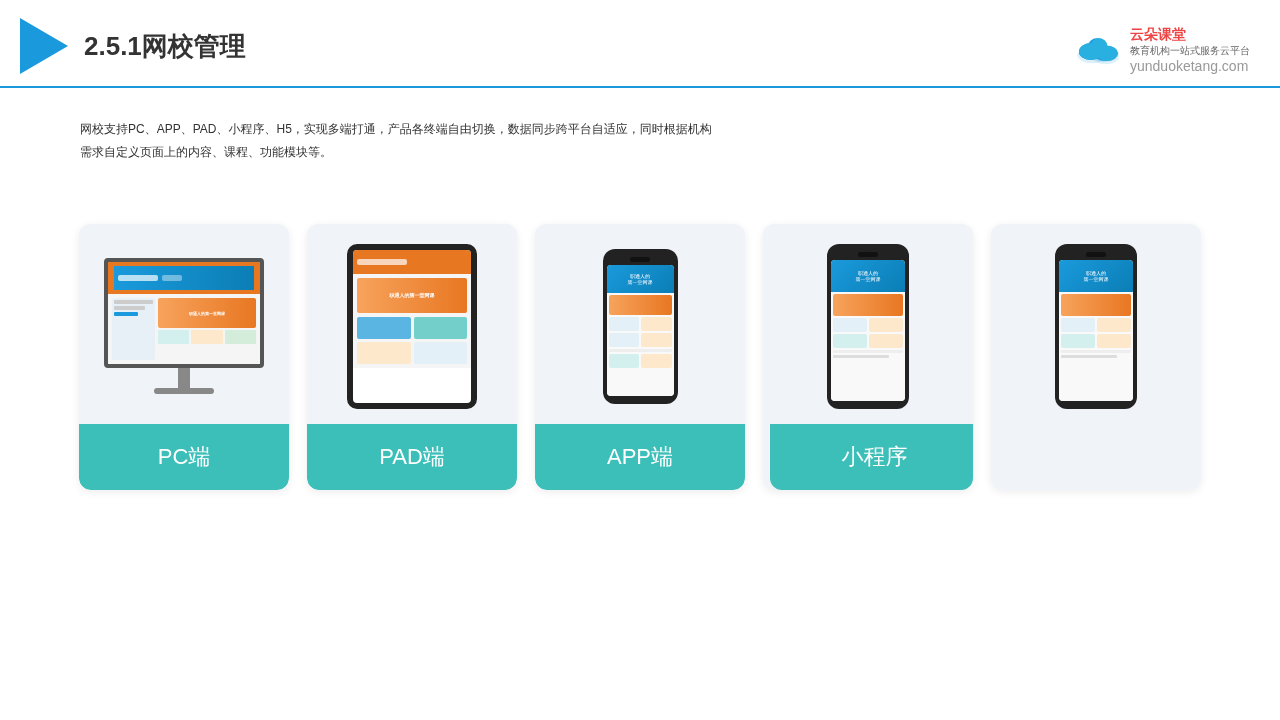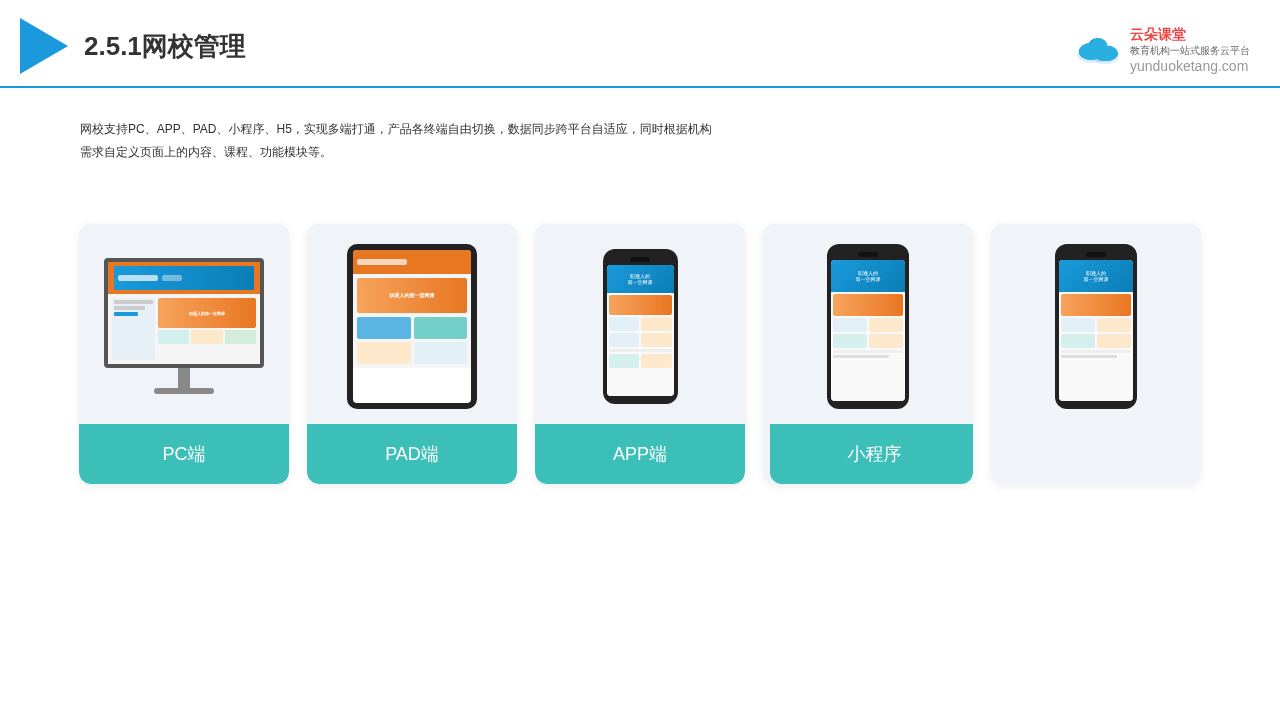--- a/index.html
+++ b/index.html
@@ -233,21 +233,21 @@
       align-items: center;
       padding: 0 4px;
     }
 
     
     .card-label {
       width: 100%;
       background: #3bbfb8;
       color: #fff;
       text-align: center;
-      font-size: 18px;
+      font-size: 22px;
       font-weight: 500;
       padding: 18px 8px;
       border-radius: 0 0 12px 12px;
     }
 
     
     .card:nth-child(1) .card-label { background: #3bbfb8; }
     .card:nth-child(2) .card-label { background: #3bbfb8; }
     .card:nth-child(3) .card-label { background: #3bbfb8; }
     .card:nth-child(4) .card-label { background: #3bbfb8; margin-left: 13px; }

